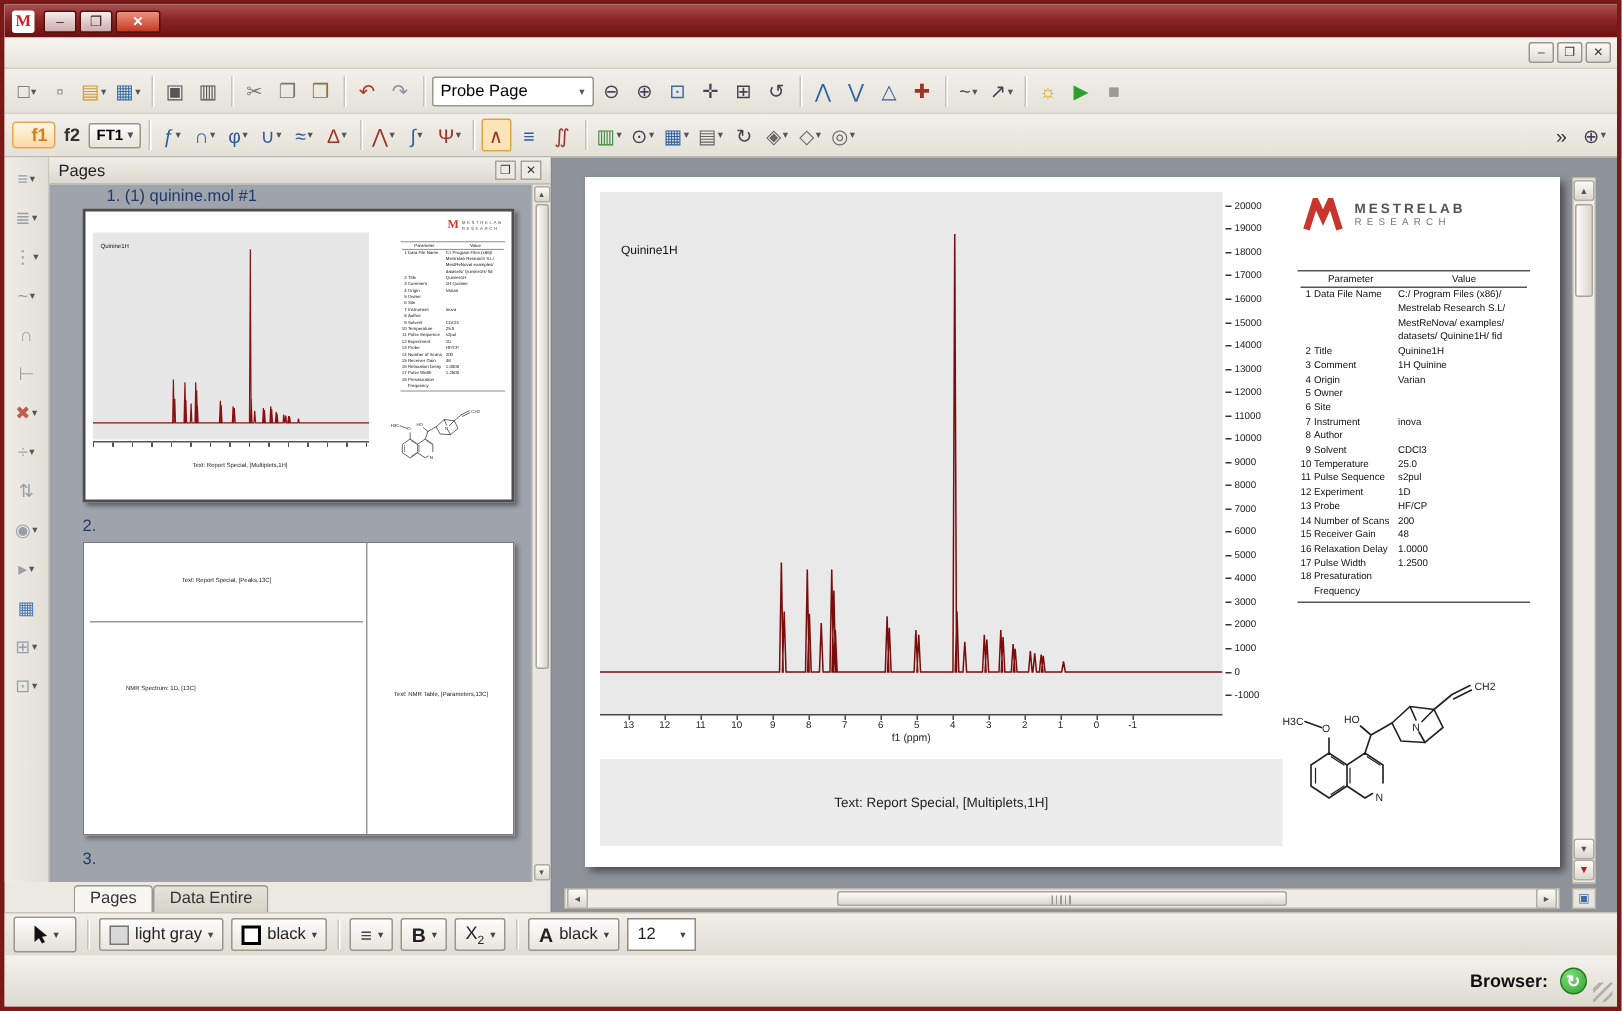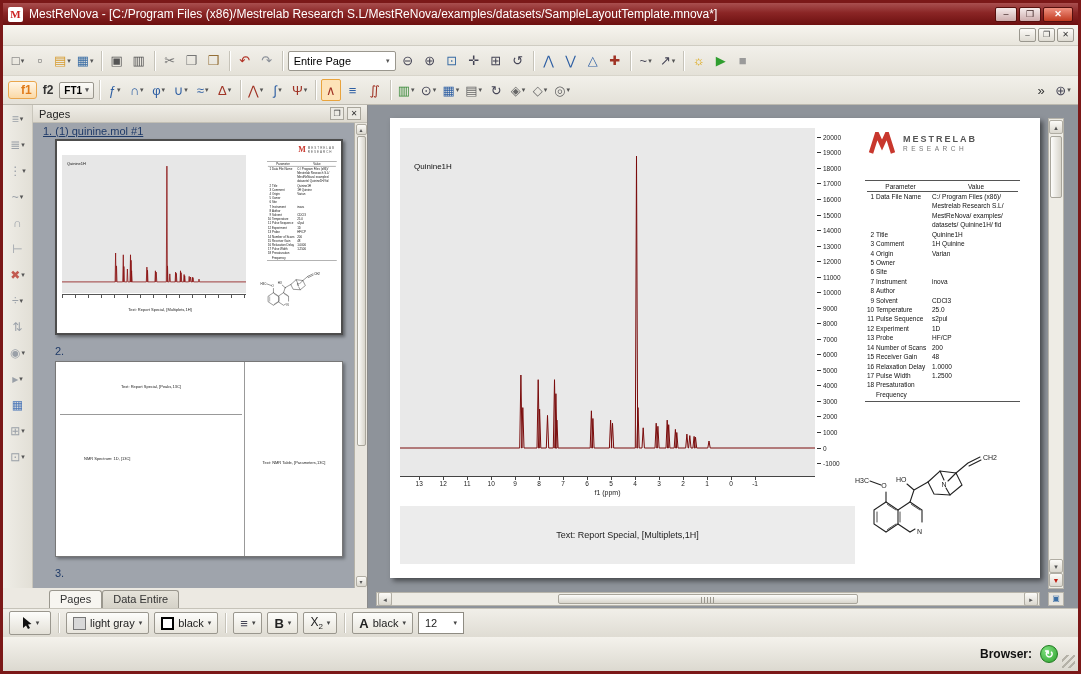--- a/index.html
+++ b/index.html
@@ -61,21 +61,21 @@
   
   .pages-panel { position:absolute; left:30px; top:102px; width:335px; height:483px;
     display:flex; flex-direction:column; border-right:1px solid #8a8a8a; }
   .pp-header { height:18px; background:linear-gradient(#f0eee8,#ddd9cf); border-bottom:1px solid #c2bfb5;
     display:flex; align-items:center; font-size:11px; padding:0 6px; color:#222; flex:none; }
   .pp-hbtns { margin-left:auto; display:flex; gap:3px; }
   .pp-hbtn { width:14px; height:13px; border:1px solid #a8a59b; background:#eceae3;
     font-size:8px; line-height:11px; text-align:center; color:#333; }
   .pp-body { flex:1; background:#9fa4ac; position:relative; overflow:hidden; }
   .pp-label { position:absolute; font-size:11px; color:#1f3a68; white-space:nowrap; }
-  #pp-label1 { left:10px; top:2px;text-decoration:underline; }
+  #pp-label1 { left:38px; top:2px; }
   #pp-label2 { left:22px; top:222px; }
   #pp-label3 { left:22px; top:444px; }
   .thumb { position:absolute; background:#fff; }
   #thumb1 { left:22px; top:16px; width:288px; height:196px; border:2px solid #4d4d4d;
     box-shadow:2px 2px 3px rgba(0,0,0,.4); }
   #thumb2 { left:22px; top:238px; width:288px; height:196px; border:1px solid #777;
     box-shadow:2px 2px 3px rgba(0,0,0,.35); }
   .t1-spec { position:absolute; left:5px; top:14px; width:184px; height:138px; background:#e7e7e7; }
   .t1-ruler { position:absolute; left:5px; top:153px; width:184px; height:4px;
     border-top:1px solid #555;
@@ -188,21 +188,20 @@
   .grip { position:absolute; right:3px; bottom:3px; width:13px; height:13px;
     background:repeating-linear-gradient(135deg,transparent 0 3px,#b5b2a8 3px 5px); }
 </style>
 </head>
 <body>
 
 <div class="window">
 
   <div class="titlebar">
     <span class="app-icon">M</span>
-    <span class="title-text">MestReNova - [C:/Program Files (x86)/Mestrelab Research S.L/MestReNova/examples/datasets/SampleLayoutTemplate.mnova*]</span>
     <div class="win-controls">
       <div class="win-btn">–</div>
       <div class="win-btn">❒</div>
       <div class="win-btn close">✕</div>
     </div>
   </div>
 
   <div class="menubar">
     <div class="mdi">
       <div class="mdi-btn">–</div>
@@ -246,21 +245,21 @@
       </span>
       <div class="tbsep"></div>
       <span class="tbicon">
         <span class="glyph" style="color: rgb(176, 48, 36);">↶</span>
       </span>
       <span class="tbicon">
         <span class="glyph" style="color: rgb(138, 143, 152);">↷</span>
       </span>
       <div class="tbsep"></div>
       <div class="tbcombo">
-        <span>Entire Page</span>
+        <span>Probe Page</span>
         <span class="arr">▾</span>
       </div>
       <span class="tbicon">
         <span class="glyph" style="color: rgb(68, 68, 85);">⊖</span>
       </span>
       <span class="tbicon">
         <span class="glyph" style="color: rgb(68, 68, 85);">⊕</span>
       </span>
       <span class="tbicon">
         <span class="glyph" style="color: rgb(59, 110, 165);">⊡</span>

